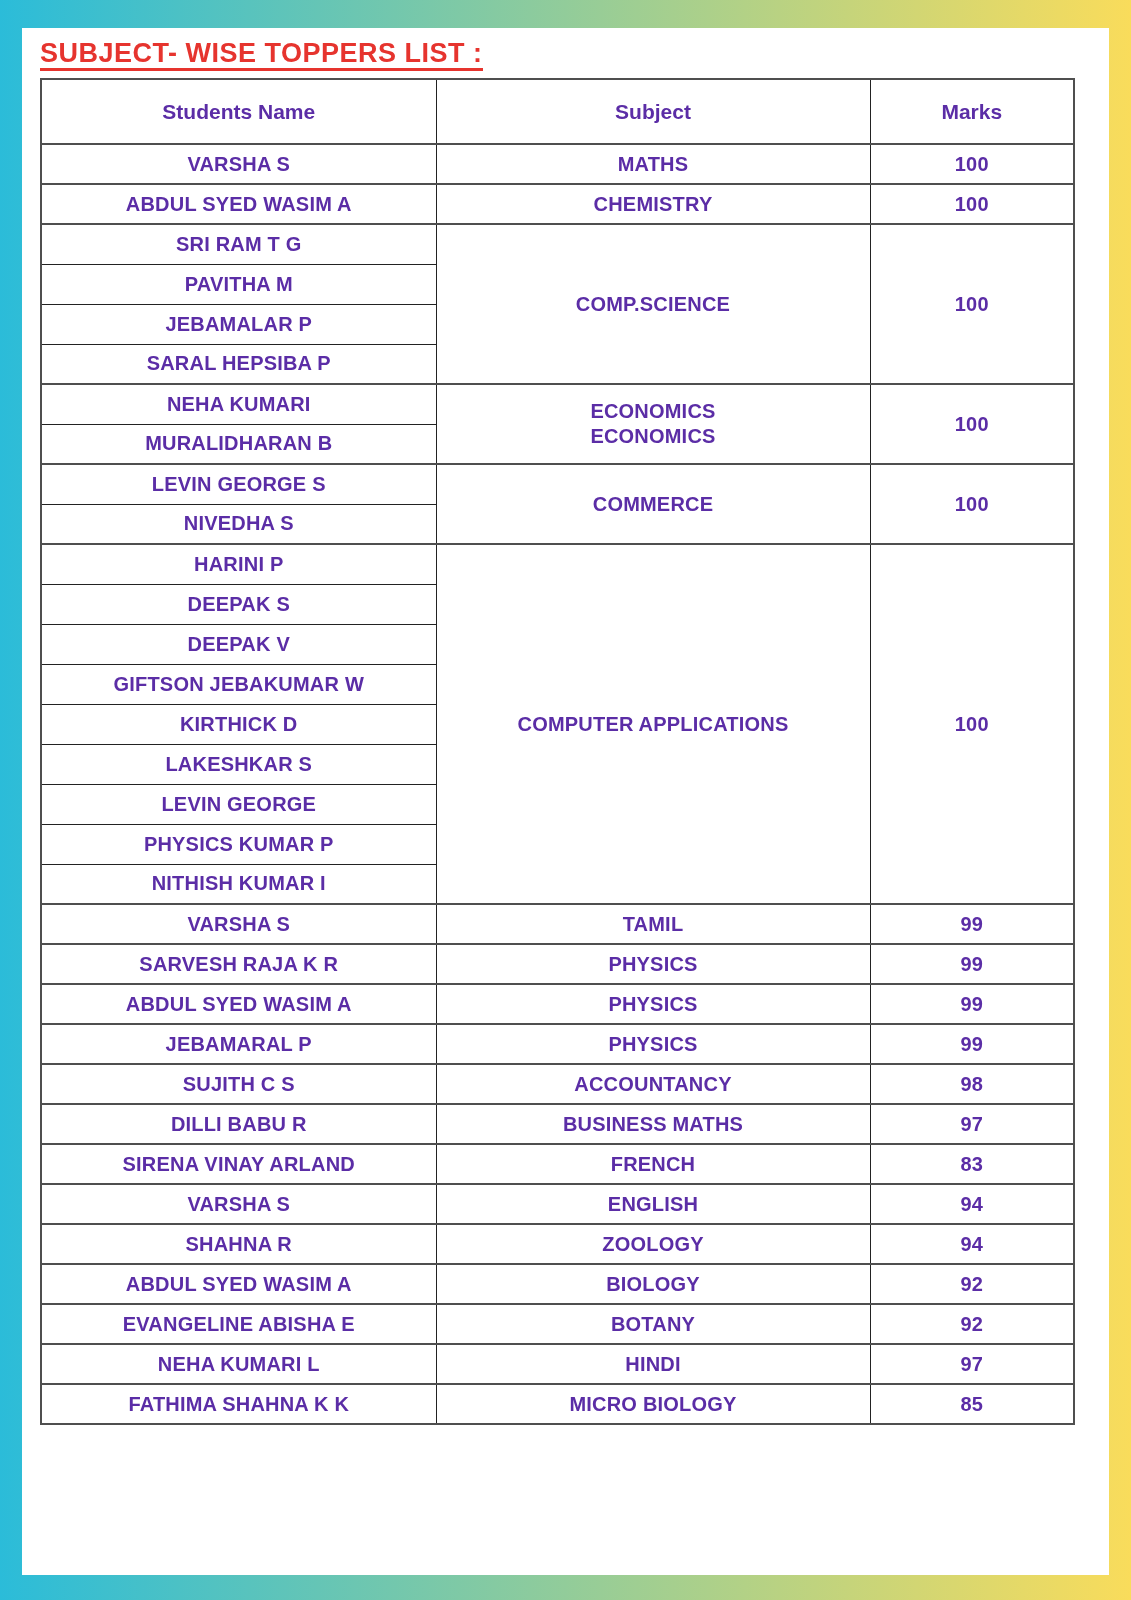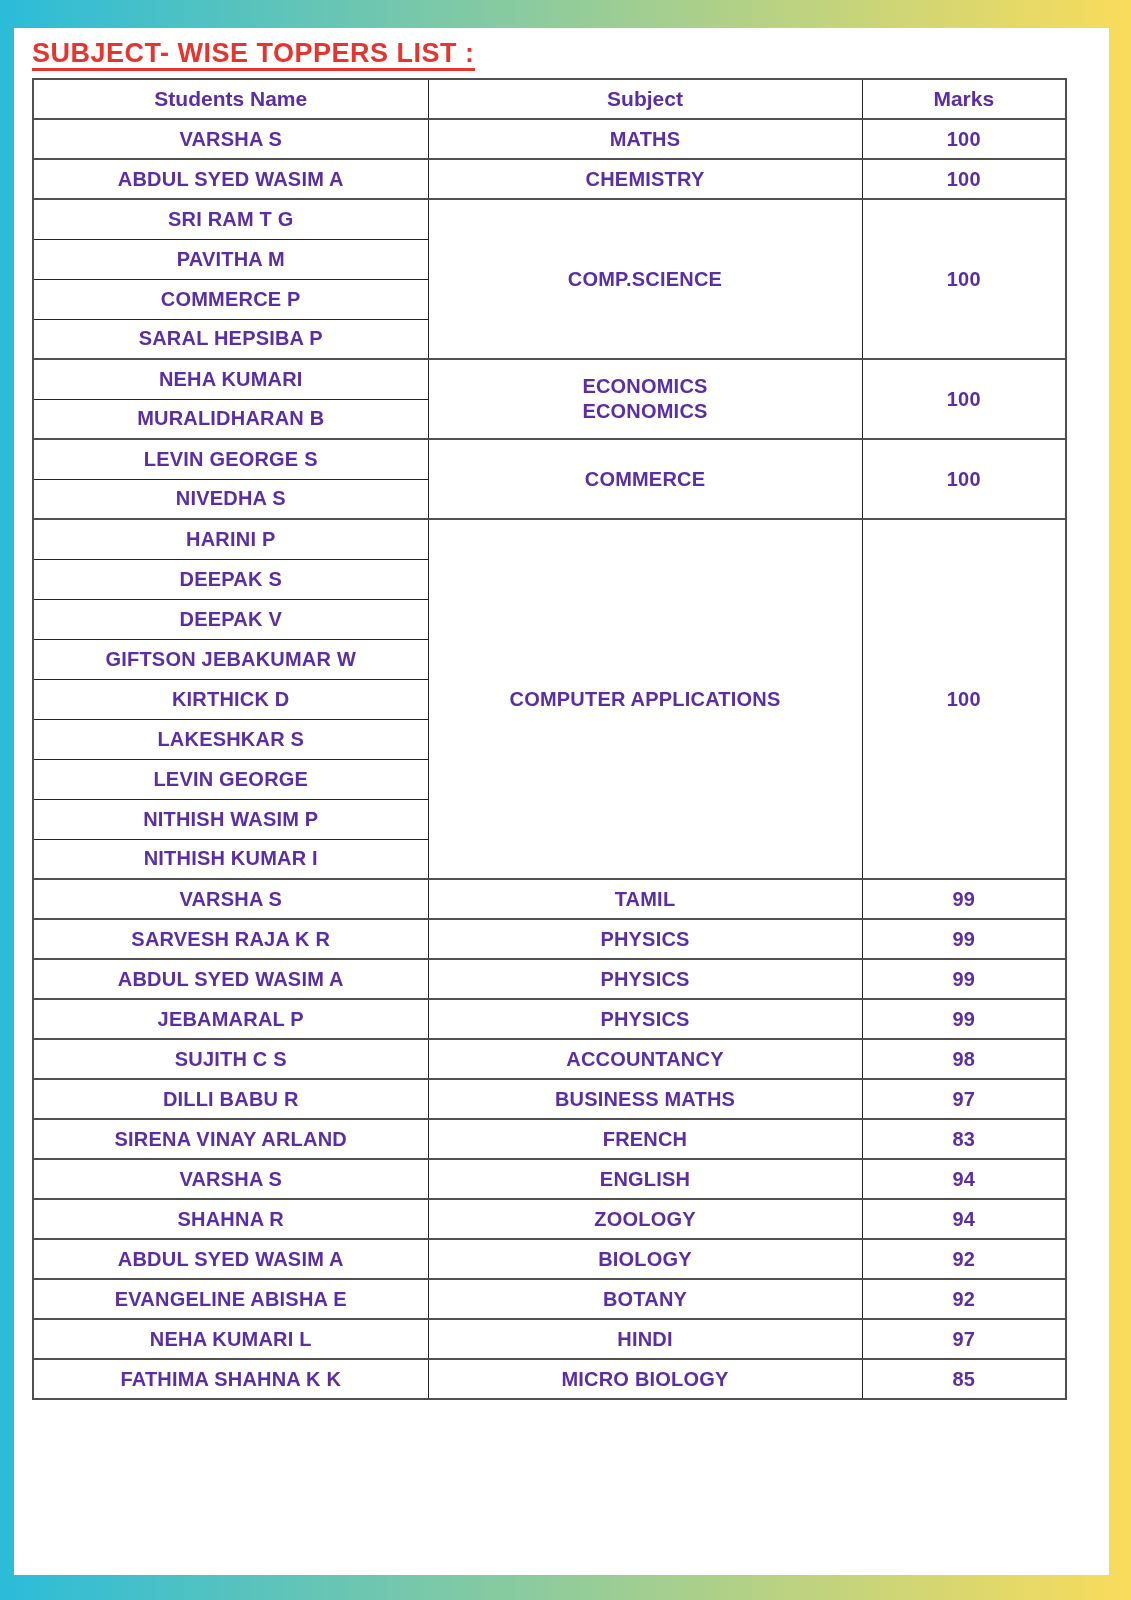--- a/index.html
+++ b/index.html
@@ -12,21 +12,21 @@
   }
   * { margin: 0; padding: 0; box-sizing: border-box; }
   body {
     width: 1131px; height: 1600px;
     font-family: "Liberation Sans", sans-serif;
     background: #ffffff;
   }
   .frame {
     width: 1131px; height: 1600px;
     background: linear-gradient(90deg, var(--border-cyan) 0%, var(--border-yellow) 100%);
-    padding: 28px 22px 25px 14px;
+    padding: 28px 22px 25px 22px;
   }
   .page {
     width: 100%; height: 100%;
     background: #ffffff;
     padding: 12px 18px 0 18px;
     overflow: hidden;
   }
   .title {
     display: inline-block;
     font-size: 27px;
@@ -52,21 +52,21 @@
     border-right: 1px solid var(--grid-dark);
     border-bottom: 2px solid var(--grid-thick);
     border-top: 0;
     text-align: center;
     vertical-align: middle;
     color: var(--text-purple);
     font-weight: 700;
     padding: 0;
   }
   thead th {
-    height: 40px;
+    height: 65px;
     font-size: 21px;
   }
   tbody td {
     height: 40px;
     font-size: 20px;
     line-height: 25px;
     letter-spacing: 0.2px;
   }
   td.thin-b {
     border-bottom: 1px solid var(--grid-dark);
@@ -104,21 +104,21 @@
           </tr>
           <tr>
             <td class="thin-b">SRI RAM T G</td>
             <td rowspan="4"><span>COMP.SCIENCE</span></td>
             <td rowspan="4">100</td>
           </tr>
           <tr>
             <td class="thin-b">PAVITHA M</td>
           </tr>
           <tr>
-            <td class="thin-b">COMMERCE P</td>
+            <td class="thin-b">JEBAMALAR P</td>
           </tr>
           <tr>
             <td>SARAL HEPSIBA P</td>
           </tr>
           <tr>
             <td class="thin-b">NEHA KUMARI</td>
             <td rowspan="2"><span>ECONOMICS</span><br><span>ECONOMICS</span></td>
             <td rowspan="2">100</td>
           </tr>
           <tr>
@@ -149,21 +149,21 @@
           <tr>
             <td class="thin-b">KIRTHICK D</td>
           </tr>
           <tr>
             <td class="thin-b">LAKESHKAR S</td>
           </tr>
           <tr>
             <td class="thin-b">LEVIN GEORGE</td>
           </tr>
           <tr>
-            <td class="thin-b">NITHISH WASIM P</td>
+            <td class="thin-b">PHYSICS KUMAR P</td>
           </tr>
           <tr>
             <td>NITHISH KUMAR I</td>
           </tr>
           <tr>
             <td>VARSHA S</td>
             <td rowspan="1"><span>TAMIL</span></td>
             <td rowspan="1">99</td>
           </tr>
           <tr>

